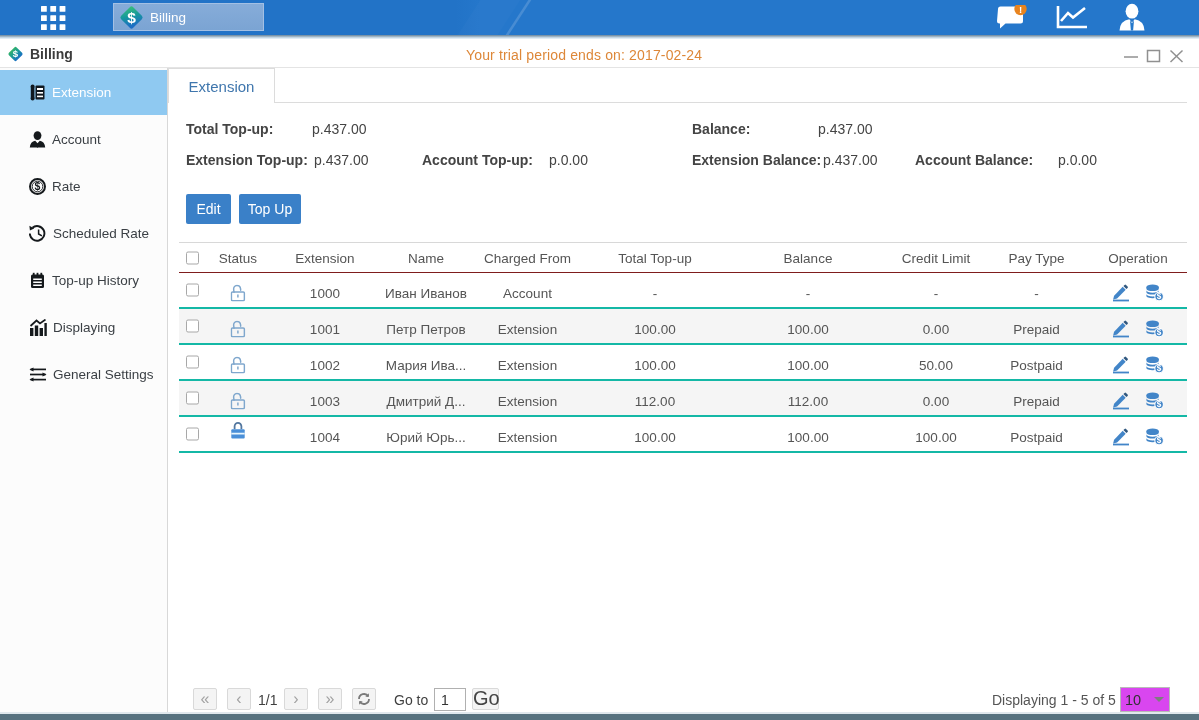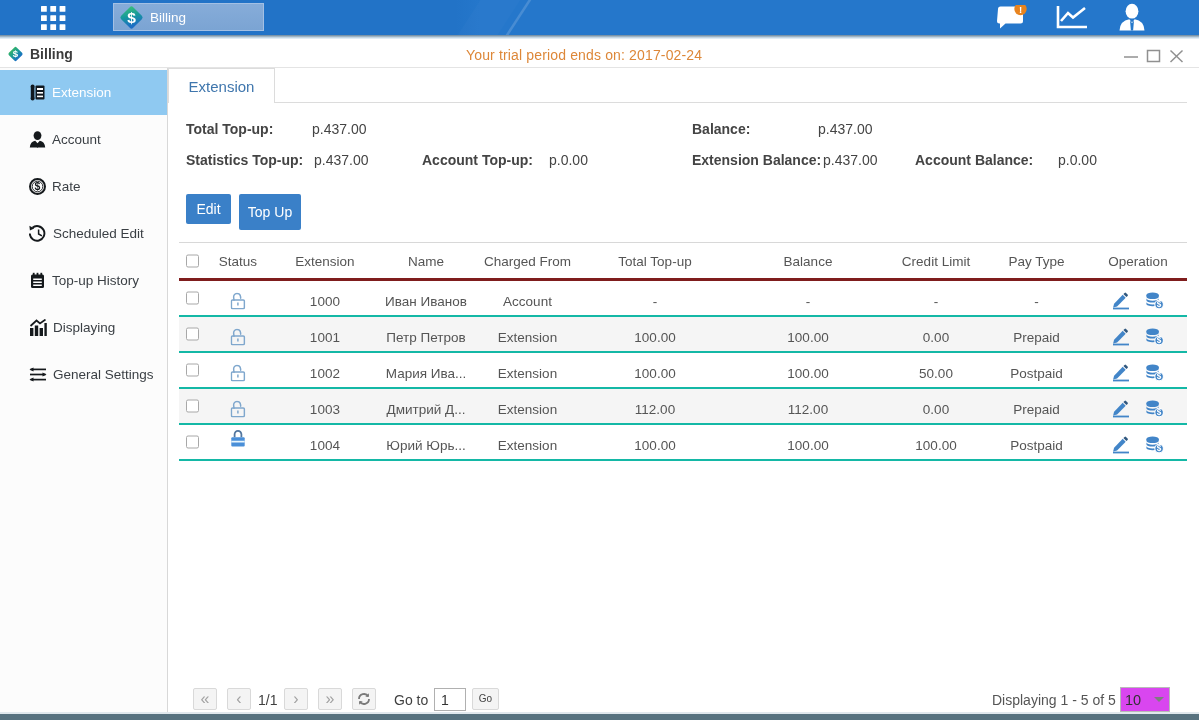--- a/index.html
+++ b/index.html
@@ -36,21 +36,21 @@
 #tab { position:absolute; left:0; top:0; width:107px; height:35px; background:#fff; border:1px solid #dcdcdc; border-bottom:none; color:#3f76ad; font-size:15px; display:flex; align-items:center; justify-content:center; }
 #tabline { position:absolute; left:107px; top:34px; width:912px; height:1px; background:#dcdcdc; }
 
 .lab { position:absolute; font-size:14px; font-weight:bold; color:#444; }
 .val { position:absolute; font-size:14px; color:#444; }
 
 .btn { position:absolute; background:#3a80c8; color:#fff; font-size:14px; border-radius:2px; display:flex; align-items:center; justify-content:center; font-family:"Liberation Sans", sans-serif; }
 
 
 #tblwrap { position:absolute; left:11px; top:174px; width:1008px; }
-#thead { position:relative; height:39px; border-top:1px solid #d8d8d8; border-bottom:3px solid #7f1d1d; }
+#thead { position:relative; height:31px; border-top:1px solid #d8d8d8; border-bottom:1px solid #7f1d1d; }
 .hc { position:absolute; top:50%; transform:translate(-50%,-50%); font-size:13.5px; color:#555; white-space:nowrap; }
 .trow { position:relative; height:36px; border-bottom:2px solid #14b8a6; box-sizing:border-box; }
 .trow.odd { background:#f5f5f5; }
 .cc { position:absolute; top:calc(50% + 3px); transform:translate(-50%,-50%); font-size:13.5px; color:#555; white-space:nowrap; }
 .ic { position:absolute; top:50%; transform:translate(-50%,-50%); }
 .ilo { top:calc(50% + 5px); }
 .ilc { top:calc(50% - 2px); }
 .icp { top:calc(50% + 4.5px); }
 .cb { position:absolute; left:7px; top:50%; transform:translateY(-50%); width:13px; height:13px; border:1px solid #a8a8a8; border-radius:2px; background:#fff; }
 
@@ -172,21 +172,21 @@
         <text x="8.5" y="12.3" font-size="10.5" font-weight="bold" fill="#15191c" text-anchor="middle" font-family="Liberation Sans">$</text>
       </svg>
       <span class="txt">Rate</span>
     </div>
     <div class="sitem" style="top:143px;">
       <svg width="18" height="17" viewBox="0 0 18 17">
         <path d="M3.4 2.8 a7.3 7.3 0 1 1 -2.6 5.8" stroke="#15191c" stroke-width="1.9" fill="none"></path>
         <path d="M0.4 0.8 l0.5 4.6 4.3-1.8 Z" fill="#15191c"></path>
         <path d="M9.6 4.6 v4.4 l3.3 1.9" stroke="#15191c" stroke-width="1.5" fill="none"></path>
       </svg>
-      <span class="txt">Scheduled Edit</span>
+      <span class="txt">Scheduled Rate</span>
     </div>
     <div class="sitem" style="top:190px;">
       <svg width="17" height="17" viewBox="0 0 17 17">
         <rect x="2" y="2.5" width="13" height="13.5" rx="1.5" fill="#15191c"></rect>
         <rect x="3.8" y="0.8" width="1.8" height="3.4" fill="#15191c"></rect>
           <rect x="7.6" y="0.8" width="1.8" height="3.4" fill="#15191c"></rect>
           <rect x="11.4" y="0.8" width="1.8" height="3.4" fill="#15191c"></rect>
         <rect x="4.2" y="6.5" width="8.6" height="1.5" fill="#fff"></rect>
         <rect x="4.2" y="9.5" width="8.6" height="1.5" fill="#fff"></rect>
         <rect x="4.2" y="12.5" width="8.6" height="1.5" fill="#fff"></rect>
@@ -218,31 +218,31 @@
 
   <div class="abs" id="content">
     <div id="tab">Extension</div>
     <div id="tabline"></div>
 
     <div class="lab" style="left:18px; top:53px;">Total Top-up:</div>
     <div class="val" style="left:144px; top:53px;">p.437.00</div>
     <div class="lab" style="left:524px; top:53px;">Balance:</div>
     <div class="val" style="left:650px; top:53px;">p.437.00</div>
 
-    <div class="lab" style="left:18px; top:84px;">Statistics Top-up:</div>
+    <div class="lab" style="left:18px; top:84px;">Extension Top-up:</div>
     <div class="val" style="left:146px; top:84px;">p.437.00</div>
     <div class="lab" style="left:254px; top:84px;">Account Top-up:</div>
     <div class="val" style="left:381px; top:84px;">p.0.00</div>
     <div class="lab" style="left:524px; top:84px;">Extension Balance:</div>
     <div class="val" style="left:655px; top:84px;">p.437.00</div>
     <div class="lab" style="left:747px; top:84px;">Account Balance:</div>
     <div class="val" style="left:890px; top:84px;">p.0.00</div>
 
     <div class="btn" style="left:18px; top:126px; width:45px; height:30px;">Edit</div>
-    <div class="btn" style="left:71px; top:126px; width:62px; height:36px;text-align:center;">Top Up</div>
+    <div class="btn" style="left:71px; top:126px; width:62px; height:30px;text-align:center;">Top Up</div>
 
     <div id="tblwrap">
 <div id="thead">
           <span class="cb"></span>
 <span class="hc" style="left:58.8px;">Status</span>
 <span class="hc" style="left:145.9px;">Extension</span>
 <span class="hc" style="left:247px;">Name</span>
 <span class="hc" style="left:348.5px;">Charged From</span>
 <span class="hc" style="left:476px;">Total Top-up</span>
 <span class="hc" style="left:629px;">Balance</span>
@@ -400,21 +400,21 @@
       <div class="pbtn" style="left:139px;">»</div>
       <div class="pbtn" style="left:173px;">
         <svg width="14" height="14" viewBox="0 0 14 14" style="margin-top:3px;">
           <path d="M12 7 a5 5 0 0 1 -9.3 2.5 M2 7 a5 5 0 0 1 9.3 -2.5" stroke="#7a7a7a" stroke-width="1.8" fill="none"></path>
           <path d="M11.9 1.2 v3.6 h-3.6 Z" fill="#7a7a7a"></path>
           <path d="M2.1 12.8 v-3.6 h3.6 Z" fill="#7a7a7a"></path>
         </svg>
       </div>
       <div class="ptext" style="left:215px; top:4px;">Go to</div>
       <input id="goinput" style="left: 255px; top: 0px;" value="1">
-      <div class="pbtn" style="left:293px; width:27px; color:#444; font-size:10px;">Go</div>
+      <div class="pbtn" style="left:293px; width:27px; color:#444; font-size:20px;">Go</div>
       <div id="displaying">Displaying 1 - 5 of 5</div>
       <div id="pagesize">
           <span class="n">10</span>
           <span class="tri"></span>
         </div>
     </div>
   </div>
 
   <div class="abs" id="bottomstrip"></div>
 </div>

